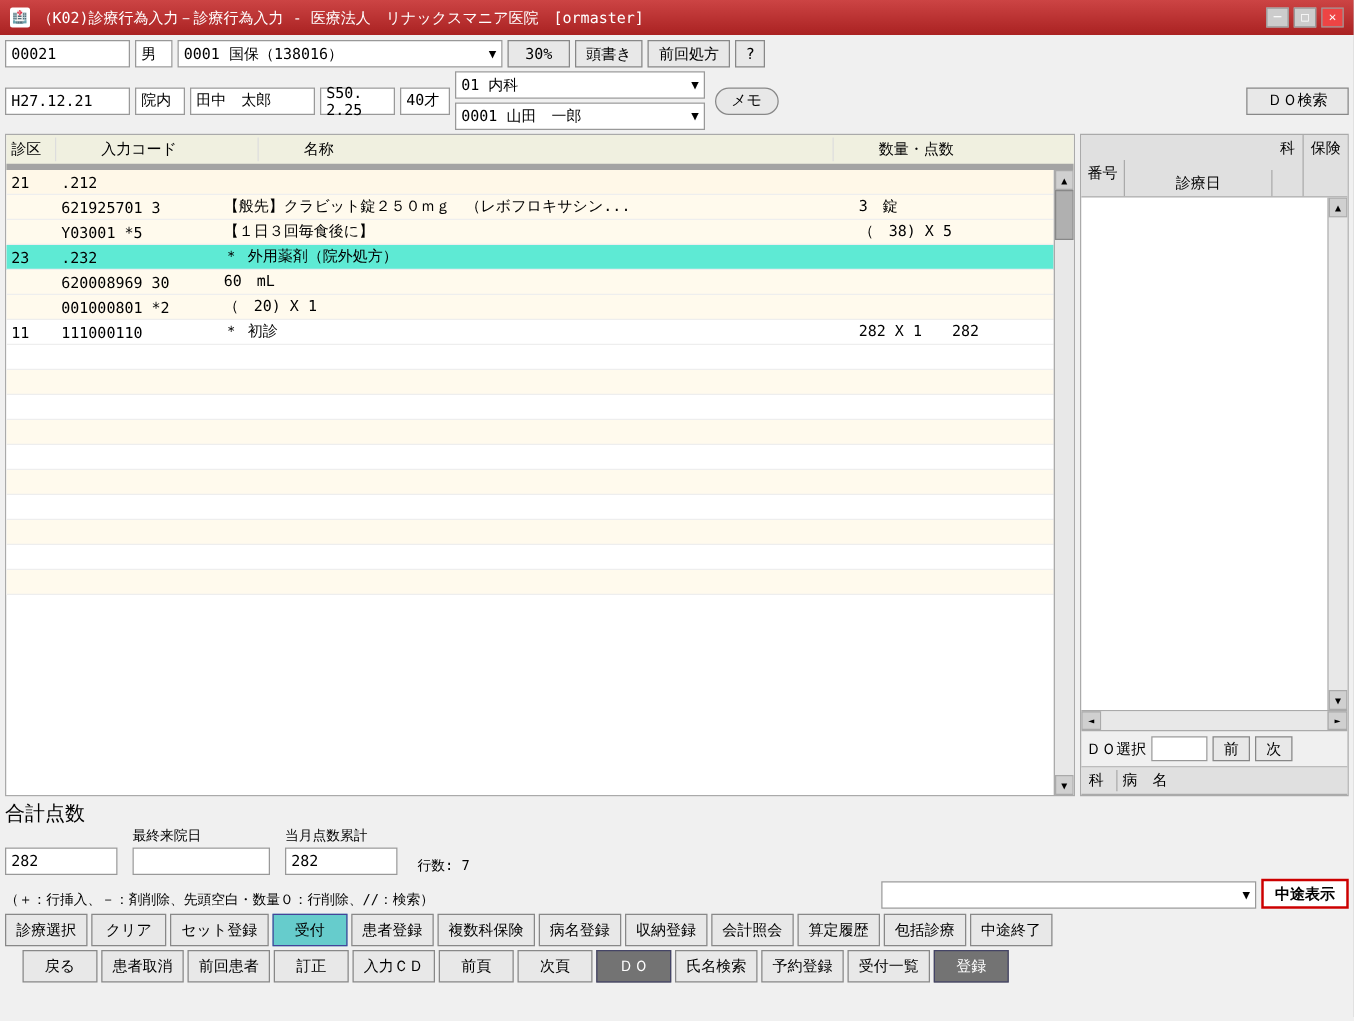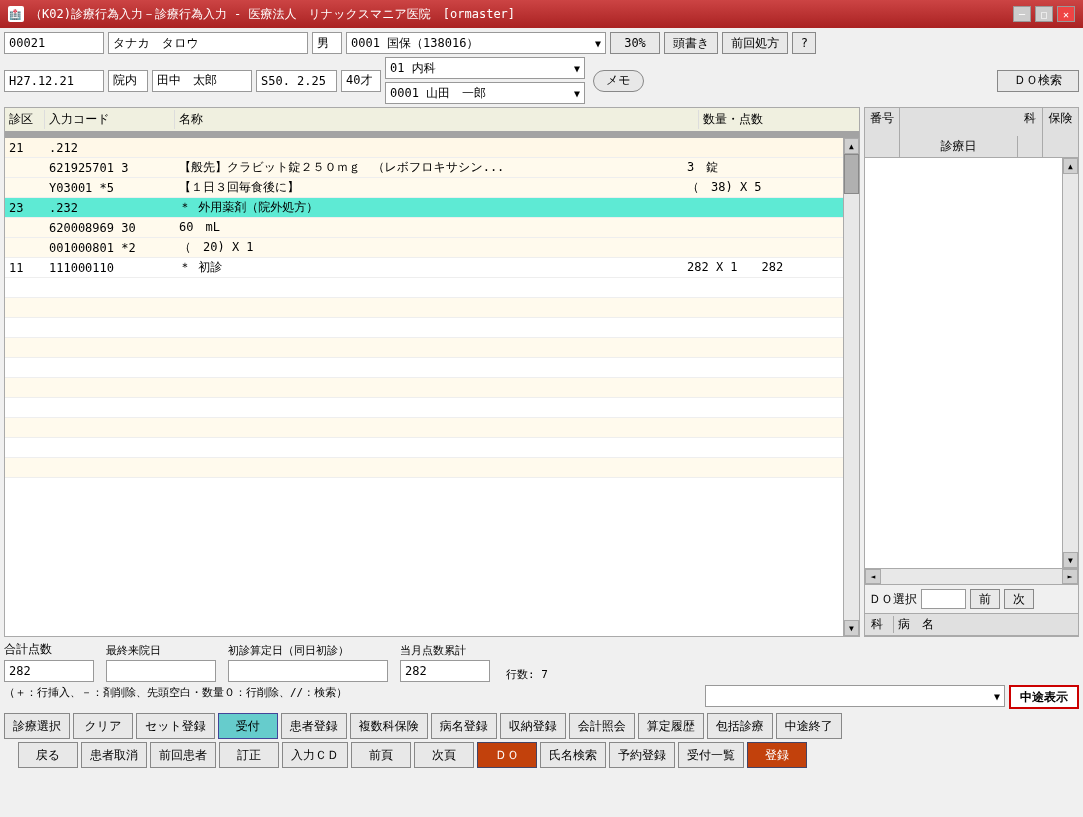--- a/index.html
+++ b/index.html
@@ -29,29 +29,29 @@
     .field-box { background: white; border: 1px solid #999; padding: 2px 4px; height: 22px; display: flex; align-items: center; }
 
     .btn { background: #e8e8e8; border: 1px solid #888; padding: 2px 8px; height: 22px; cursor: pointer; display: flex; align-items: center; justify-content: center; white-space: nowrap; }
     .btn-red-border { background: white; border: 2px solid #cc0000; color: #000; }
 
     .dropdown { background: white; border: 1px solid #999; padding: 2px 4px; height: 22px; display: flex; align-items: center; justify-content: space-between; }
     .dropdown-arrow { font-size: 10px; }
 
     .do-search-btn { background: #e8e8e8; border: 1px solid #888; padding: 2px 16px; height: 22px; cursor: pointer; display: flex; align-items: center; justify-content: center; }
 
-    .table-header { display: flex; background: #f0f0e0; border-bottom: 7px solid #a3a3a3; padding: 2px 0; }
+    .table-header { display: flex; background: #f0f0e0; border-bottom: 5px solid #a3a3a3; padding: 2px 0; gap: 32px; }
     .col-shinku { width: 40px; padding: 0 4px; border-right: 1px solid #ddd; }
     .col-input-code { width: 120px; padding: 0 4px; border-right: 1px solid #ddd; }
     .col-name { flex: 1; padding: 0 4px; border-right: 1px solid #ddd; }
     .col-qty { width: 160px; padding: 0 4px; }
 
     .table-row { display: flex; border-bottom: 1px solid #eee; min-height: 20px; align-items: center; }
     .cell { padding: 1px 4px; overflow: hidden; white-space: nowrap; }
-    .btn-blue { background: #c2410c; color: white; border: 1px solid #446; padding: 3px 8px; cursor: pointer; height: 26px; display: flex; align-items: center; justify-content: center; min-width: 60px; }
+    .btn-blue { background: #737373; color: white; border: 1px solid #446; padding: 3px 8px; cursor: pointer; height: 26px; display: flex; align-items: center; justify-content: center; min-width: 60px; }
     .btn-normal { background: #e8e8e8; border: 1px solid #888; padding: 3px 8px; cursor: pointer; height: 26px; display: flex; align-items: center; justify-content: center; min-width: 60px; }
     .btn-cyan { background: #66cccc; color: black; border: 1px solid #449; padding: 3px 8px; cursor: pointer; height: 26px; display: flex; align-items: center; justify-content: center; min-width: 60px; }
     
     .memo-btn { background: #e8e8e8; border: 1px solid #888; padding: 2px 12px; height: 22px; cursor: pointer; }
 
     .scrollbar-v { width: 16px; background: #e0e0e0; border-left: 1px solid #aaa; display: flex; flex-direction: column; }
     .scrollbar-btn { height: 16px; background: #d0d0d0; border: 1px solid #aaa; display: flex; align-items: center; justify-content: center; font-size: 8px; cursor: pointer; }
     .scrollbar-track { flex: 1; background: #e8e8e8; }
     .scrollbar-thumb { height: 40px; background: #b0b0b0; border: 1px solid #888; }
 
@@ -71,37 +71,36 @@
     <div class="title-btn">─</div>
     <div class="title-btn">□</div>
     <div class="title-btn close">✕</div>
   </div>
 </div>
 
 <div class="main-window">
 
   <div class="header-row1">
     <div class="field-box" style="width:100px;">00021</div>
-    <div class="field-box" style="width:200px;">タナカ　タロウ</div>
     <div class="field-box" style="width:30px;">男</div>
     <div class="dropdown" style="width:260px;">
       <span>0001 国保（138016）</span>
       <span class="dropdown-arrow">▼</span>
     </div>
     <div class="btn" style="width:50px;">30%</div>
     <div class="btn">頭書き</div>
     <div class="btn">前回処方</div>
     <div class="btn" style="width:24px;">?</div>
   </div>
 
   <div class="header-row2">
     <div class="field-box" style="width:100px;">H27.12.21</div>
     <div class="field-box" style="width:40px;">院内</div>
     <div class="field-box" style="width:100px;">田中　太郎</div>
-    <div class="field-box" style="width:81px;">S50. 2.25</div>
+    <div class="field-box" style="width:60px;">S50. 2.25</div>
     <div class="field-box" style="width:40px;">40才</div>
     <div style="display:flex; flex-direction:column; gap:3px;">
       <div class="dropdown" style="width:200px;">
         <span>01 内科</span>
         <span class="dropdown-arrow">▼</span>
       </div>
       <div class="dropdown" style="width:200px;">
         <span>0001 山田　一郎</span>
         <span class="dropdown-arrow">▼</span>
       </div>
@@ -240,21 +239,21 @@
             <div class="scrollbar-thumb"></div>
           </div>
           <div class="scrollbar-btn">▼</div>
         </div>
       </div>
     </div>
 
     <div style="width:215px; border:1px solid #aaa; background:#f0f0f0; display:flex; flex-direction:column; overflow:hidden;">
 
       <div style="display:flex; background:#e0e0e0; border-bottom:1px solid #aaa;">
-        <div style="width:35px; border-right:1px solid #aaa; padding:2px 2px; text-align:center;">番号</div>
+        <div style="width:35px; border-right:1px solid #aaa; padding:2px 2px; text-align:center;margin-top:20px;">番号</div>
         <div style="flex:1; border-right:1px solid #aaa; padding:2px 2px; text-align:center;margin-top:28px;">診療日</div>
         <div style="width:25px; border-right:1px solid #aaa; padding:2px 2px; text-align:center;">科</div>
         <div style="width:35px; padding:2px 2px; text-align:center;">保険</div>
       </div>
 
       <div style="flex:1; display:flex; overflow:hidden;">
         <div style="flex:1; background:white;"></div>
         <div style="width:16px; background:#e0e0e0; border-left:1px solid #aaa; display:flex; flex-direction:column;">
           <div style="height:16px; background:#d0d0d0; border:1px solid #aaa; display:flex; align-items:center; justify-content:center; font-size:8px;">▲</div>
           <div style="flex:1; background:#e8e8e8;"></div>
@@ -286,41 +285,37 @@
 
           <div style="flex:1; background:#e8e8e8;"></div>
 
         </div>
       </div>
     </div>
   </div>
 
   <div style="display:flex; gap:12px; margin-top:4px; align-items:flex-end;">
     <div style="display:flex; flex-direction:column;">
-      <span style="font-size:12px; margin-bottom:2px;">合計点数</span>
+      <span style="font-size:16px; margin-bottom:16px;">合計点数</span>
       <div class="field-box" style="width:90px;">282</div>
     </div>
     <div style="display:flex; flex-direction:column;">
       <span style="font-size:11px; margin-bottom:2px;">最終来院日</span>
       <div class="field-box" style="width:110px;"></div>
     </div>
     <div style="display:flex; flex-direction:column;">
-      <span style="font-size:11px; margin-bottom:2px;">初診算定日（同日初診）</span>
-      <div class="field-box" style="width:160px;"></div>
-    </div>
-    <div style="display:flex; flex-direction:column;">
       <span style="font-size:11px; margin-bottom:2px;">当月点数累計</span>
       <div class="field-box" style="width:90px;">282</div>
     </div>
     <div style="display:flex; align-items:flex-end; margin-left:4px;">
       <span style="font-size:11px;">行数: 7</span>
     </div>
   </div>
 
-  <div style="display:flex; align-items:flex-start; gap:4px; margin-top:3px;">
+  <div style="display:flex; align-items:flex-end; gap:4px; margin-top:3px;">
     <span style="font-size:11px;">（＋：行挿入、－：剤削除、先頭空白・数量０：行削除、//：検索）</span>
     <div class="dropdown" style="flex:1; max-width:300px; margin-left:auto;">
       <span></span>
       <span class="dropdown-arrow">▼</span>
     </div>
     <button class="btn btn-red-border" style="min-width:70px; height:24px; color:#000; font-weight:bold;">中途表示</button>
   </div>
 
   <div style="display:flex; gap:3px; margin-top:4px;">
     <button class="btn-normal">診療選択</button>

